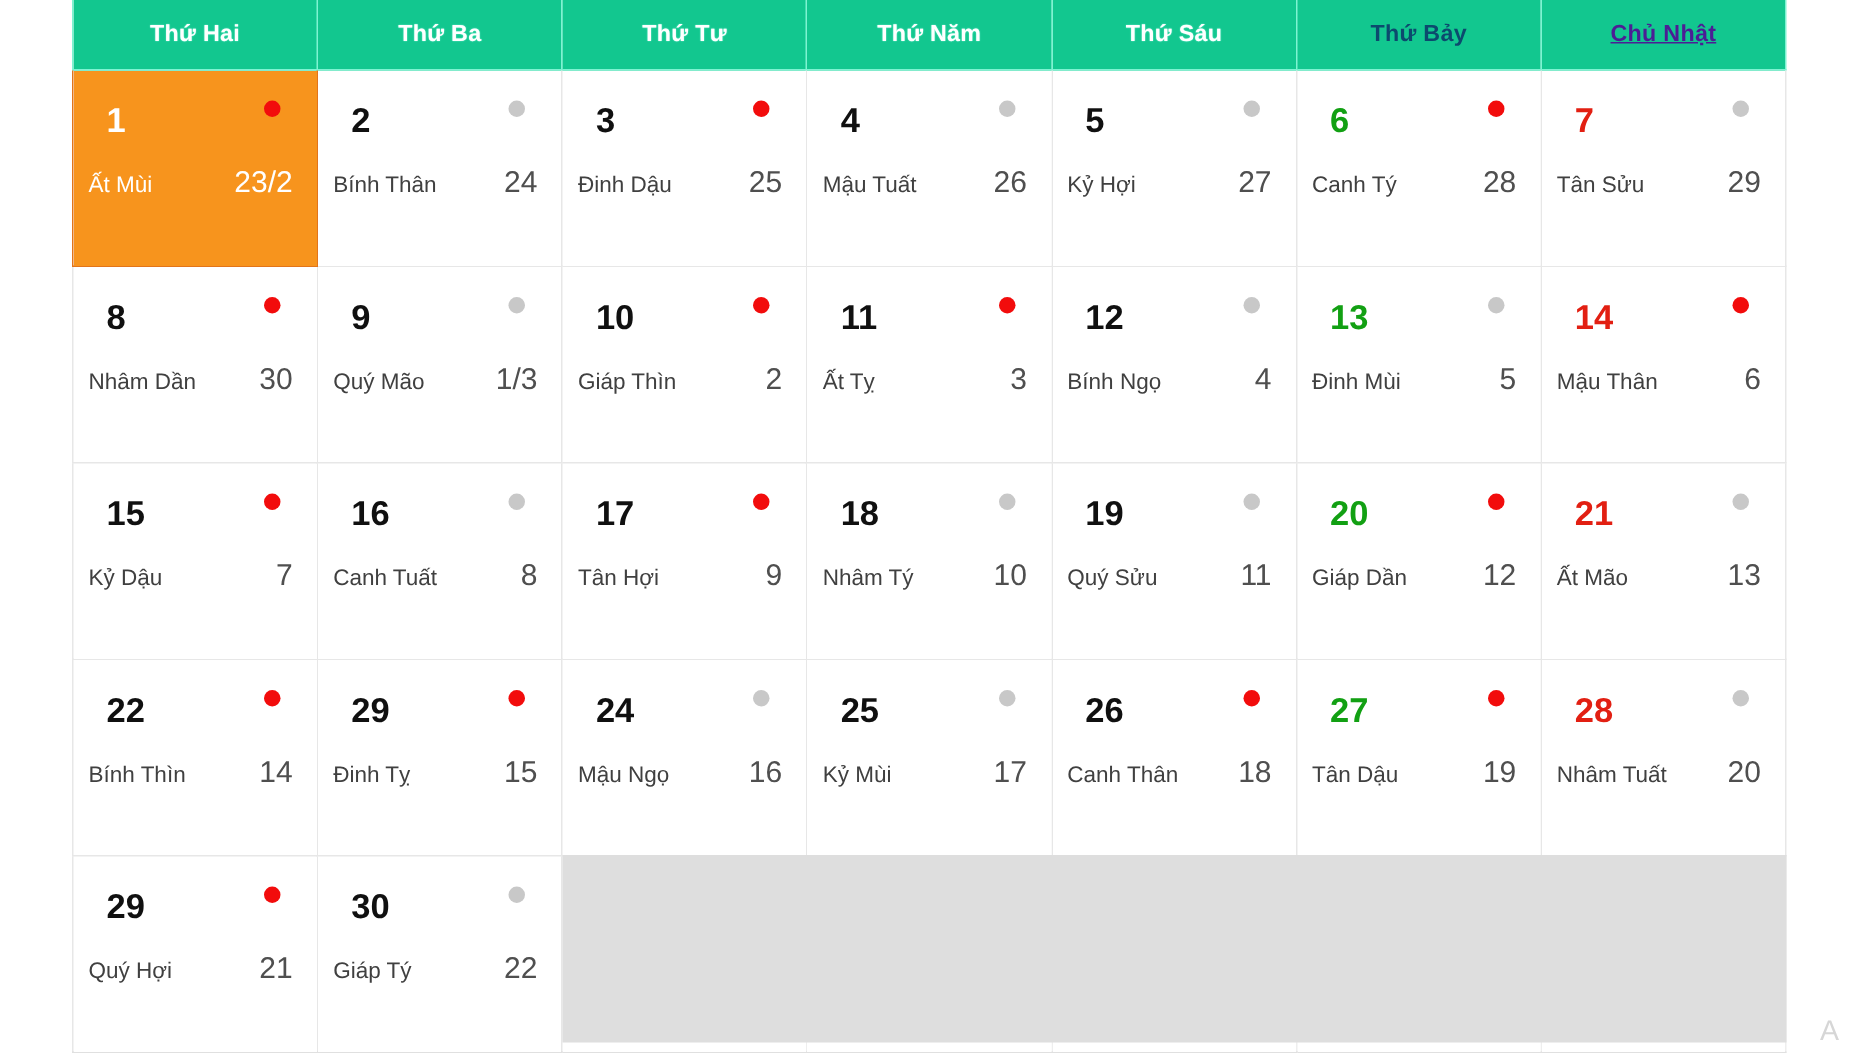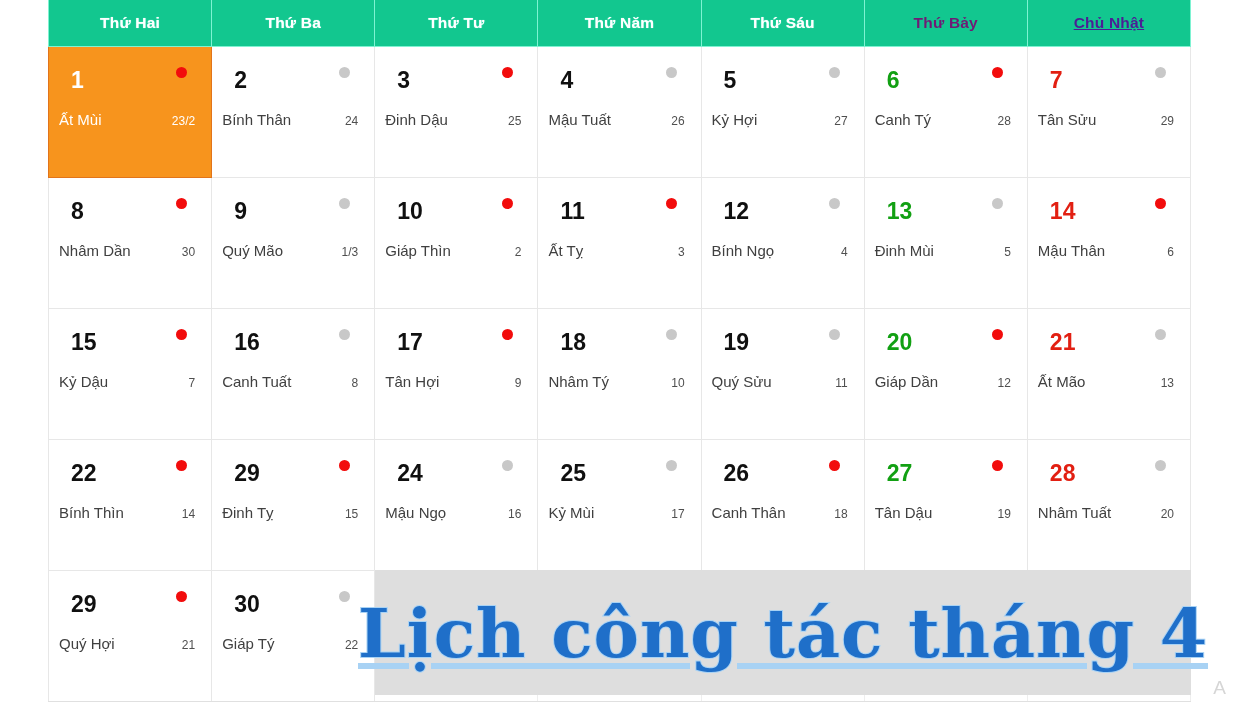--- a/index.html
+++ b/index.html
@@ -41,21 +41,21 @@
     border: 1px solid #7ef3d2;
     border-top: none;
     text-align: center;
     vertical-align: middle;
     font-size: 15.5px;
     font-weight: bold;
     letter-spacing: .2px;
     padding: 0;
   }
   th.wd  { color: #ffffff; text-shadow: 0 0 1px rgba(160,255,235,.9); }
-  th.sat { color: #701a75; }
+  th.sat { color: #0c4a6e; }
   th.sun { color: #4c1d95; text-decoration: underline; }
 
   
   tbody td {
     height: 130px;
     vertical-align: top;
     background: #ffffff;
     border: 1px solid #e7e7e7;
     padding: 0;
     position: relative;
@@ -104,21 +104,21 @@
     display: flex;
     align-items: baseline;
     justify-content: space-between;
   }
   .lunar-name {
     font-size: 15px;
     color: #404040;
     white-space: nowrap;
   }
   .lunar-num {
-    font-size: 12px;
+    font-size: 20px;
     color: #4f4f4f;
     white-space: nowrap;
     margin-left: 6px;
   }
 
   
   td.today {
     background: #f7941d;
     border: 1px solid #e2741a;
   }
@@ -412,22 +412,16 @@
           <td class="empty"></td>
           <td class="empty"></td>
           <td class="empty"></td>
           <td class="empty"></td>
         </tr>
       </tbody>
   </table>
 
   <div id="banner-bg"></div>
 
-  <div id="wordart">
-    <div style="position:relative;">
-      <span class="wa-shadow">Lịch công tác tháng 4</span>
-      <span class="wa-text">Lịch công tác tháng 4</span>
-    </div>
-  </div>
 
   <div id="corner-mark">A</div>
 
 </div>
 
 </body></html>

